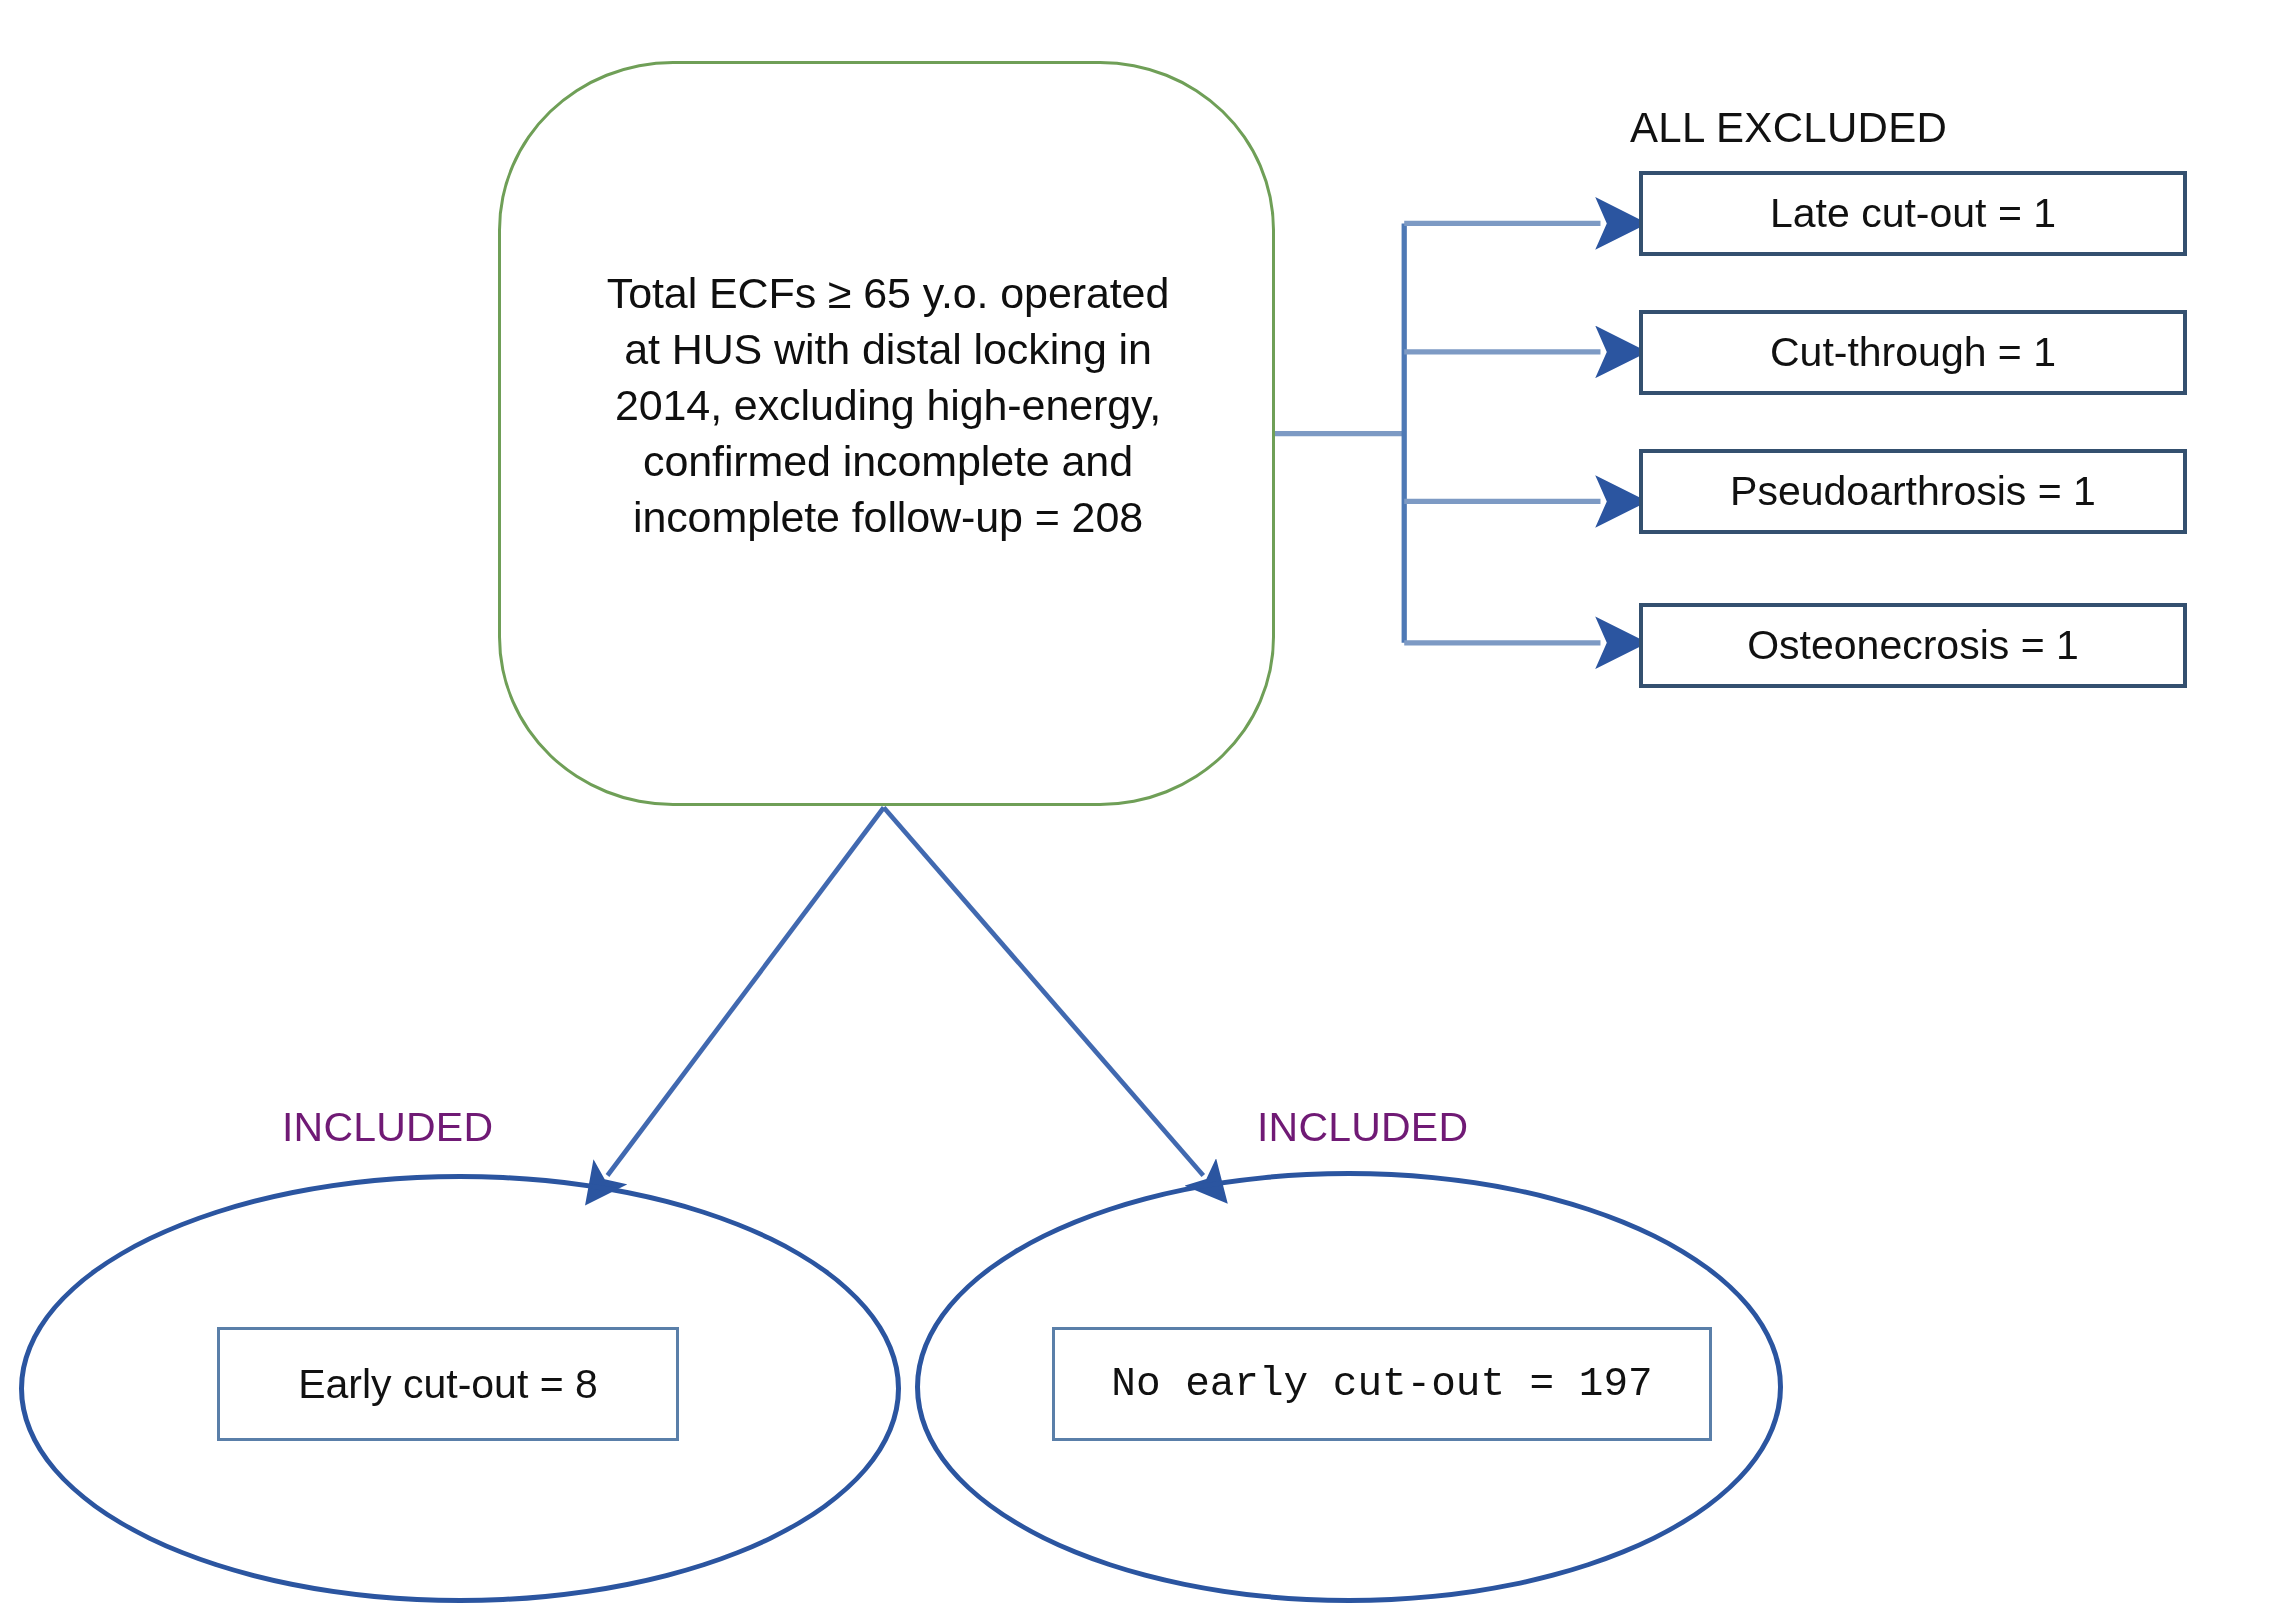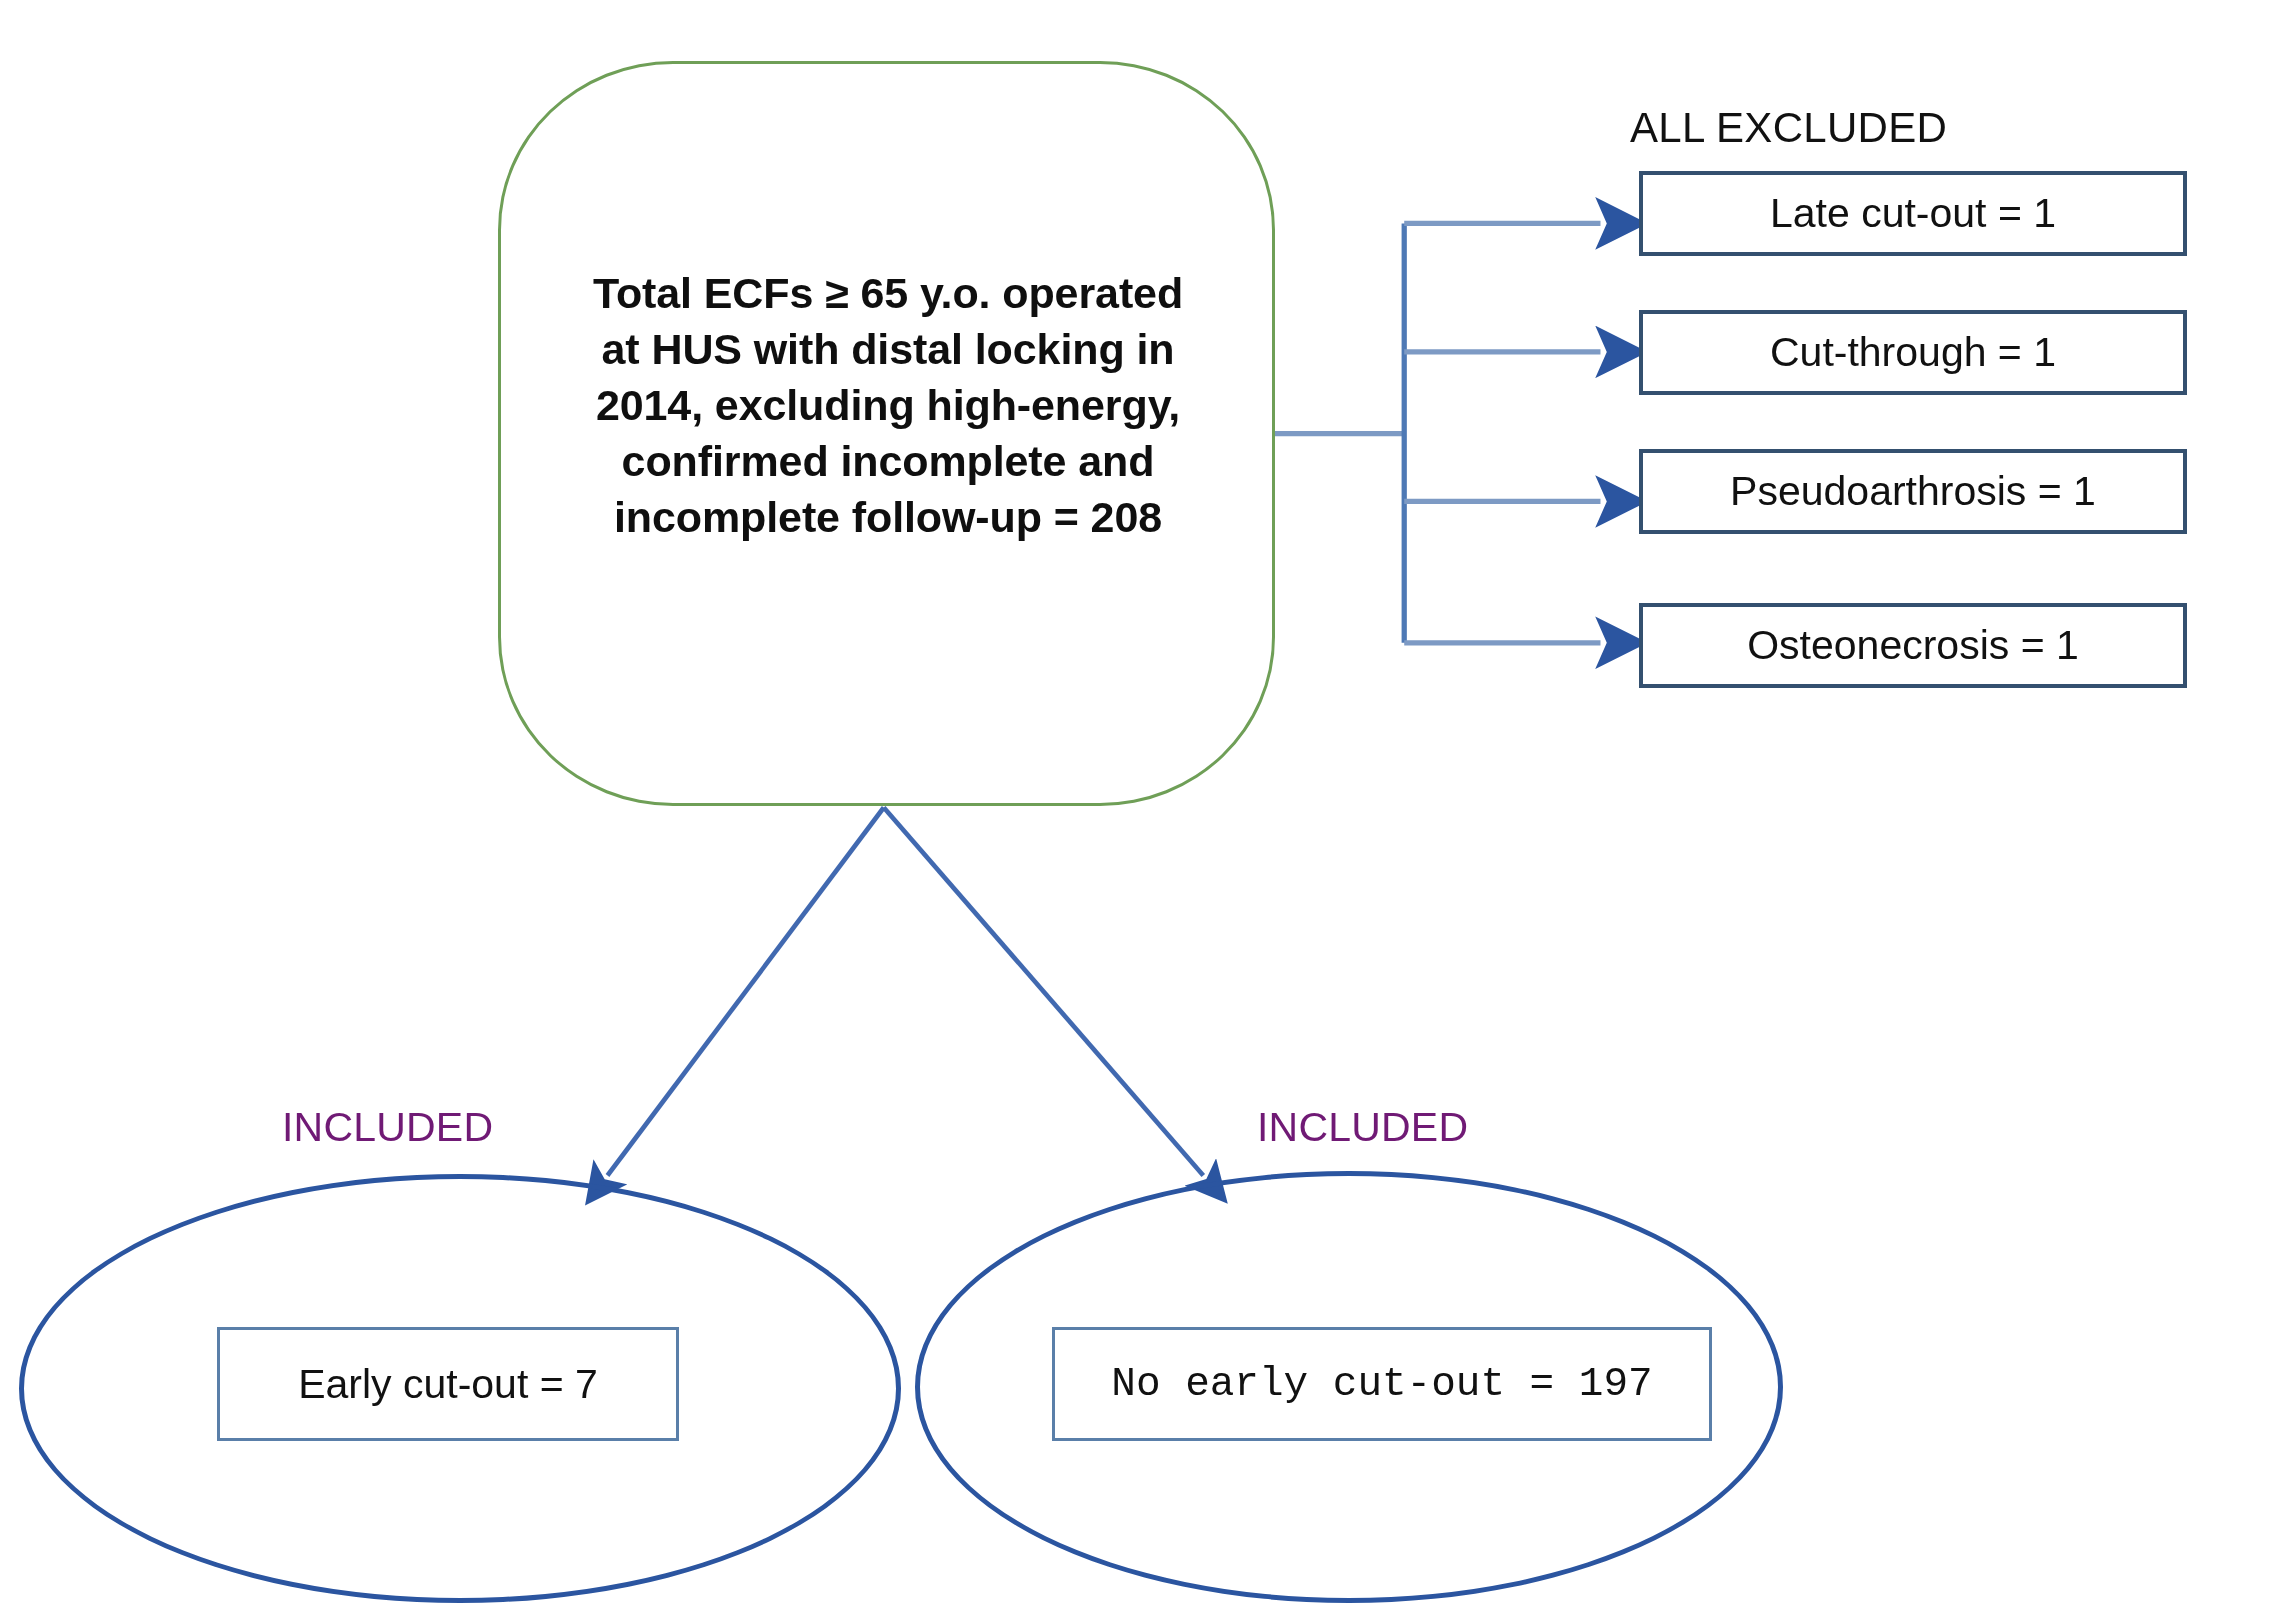--- a/index.html
+++ b/index.html
@@ -41,21 +41,20 @@
   .source-text {
     position: absolute;
     left: 526px;
     top: 266px;
     width: 724px;
     text-align: center;
     font-size: 43px;
     line-height: 1.30;
     color: #0f0f0f;
     letter-spacing: -0.1px;
-    font-weight: bold;
   }
 
   
   .excluded-header {
     position: absolute;
     left: 1630px;
     top: 104px;
     width: 660px;
     text-align: left;
     font-size: 42px;
@@ -173,17 +172,17 @@
   <div class="excl-box b1">Cut-through = 1</div>
   <div class="excl-box b2">Pseudoarthrosis = 1</div>
   <div class="excl-box b3">Osteonecrosis = 1</div>
 
   <div class="included-label left">INCLUDED</div>
   <div class="included-label right">INCLUDED</div>
 
   <div class="group-ellipse left"></div>
   <div class="group-ellipse right"></div>
 
-  <div class="inner-box left">Early cut-out = 7</div>
+  <div class="inner-box left">Early cut-out = 8</div>
   <div class="inner-box right">No early cut-out = 197</div>
 
 </div>
 
 
 </body></html>

